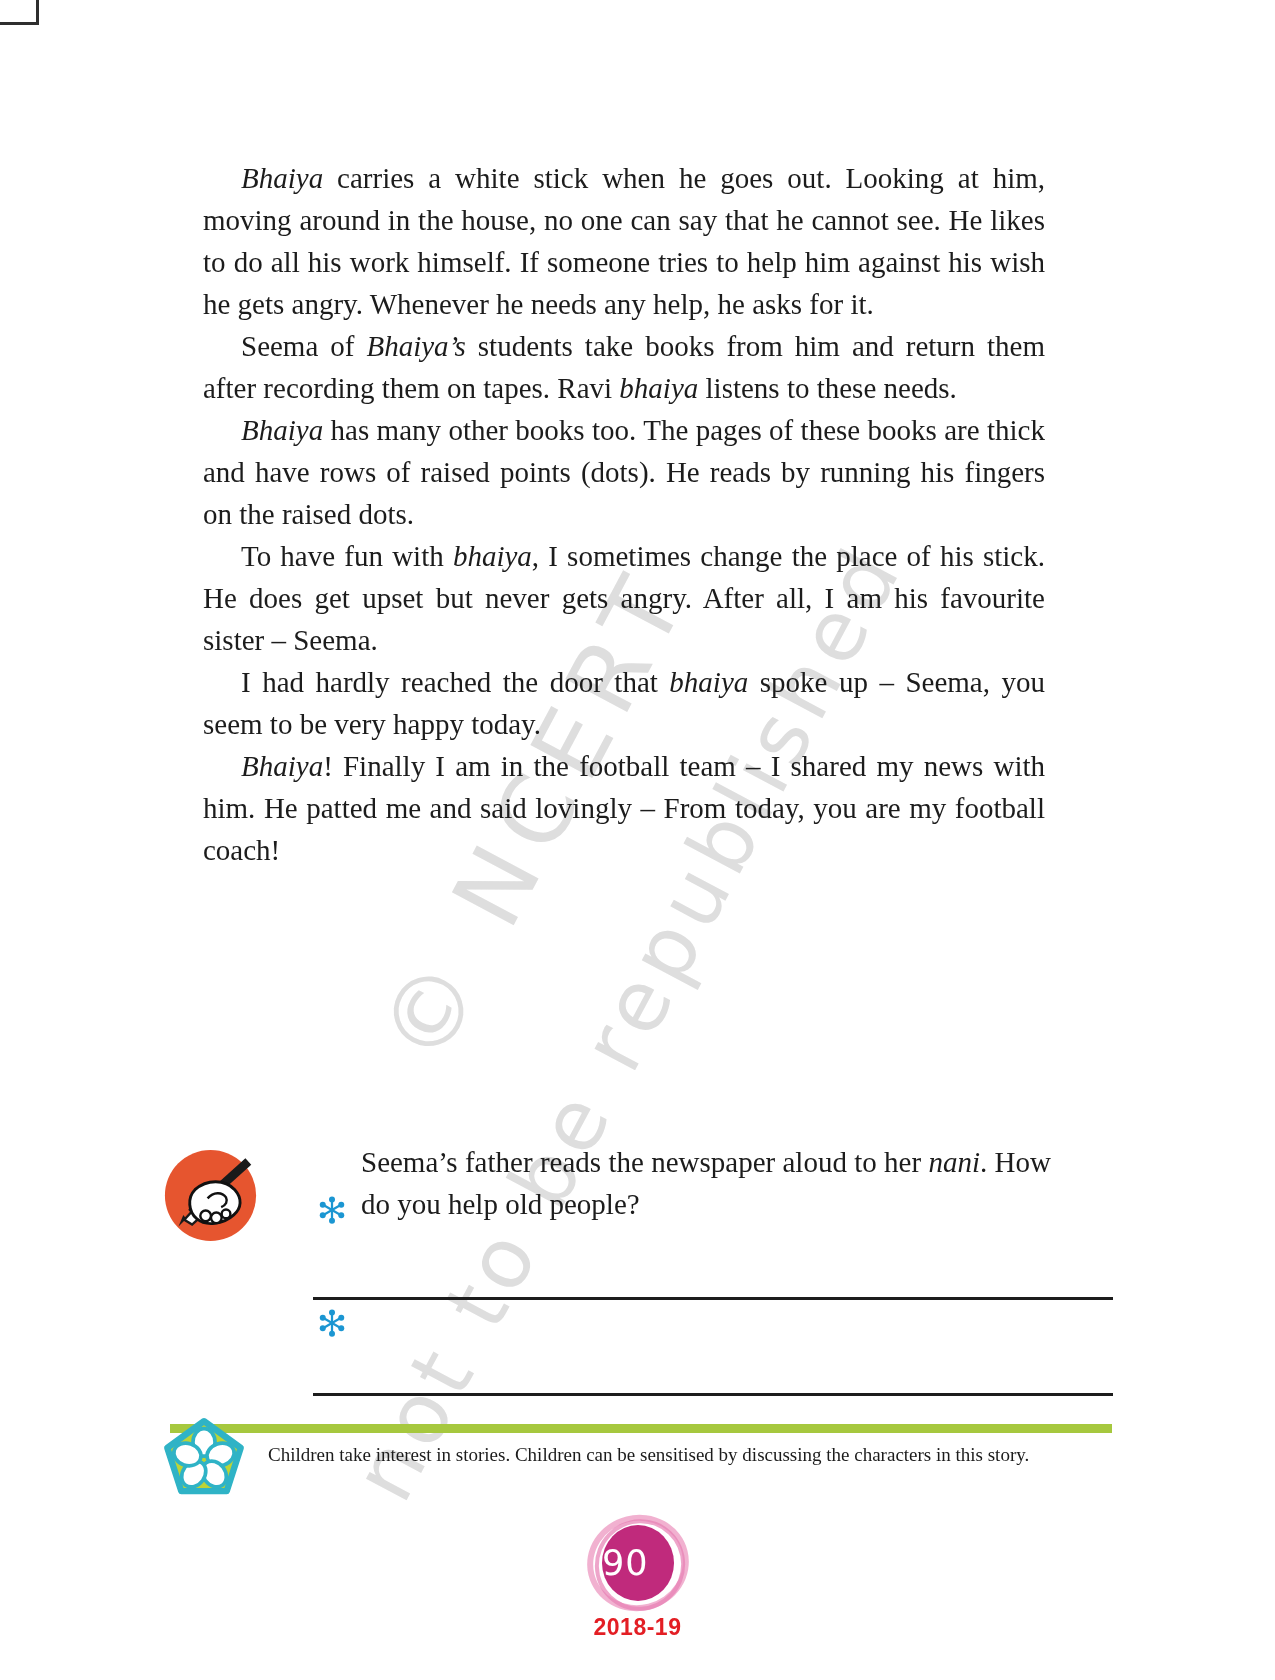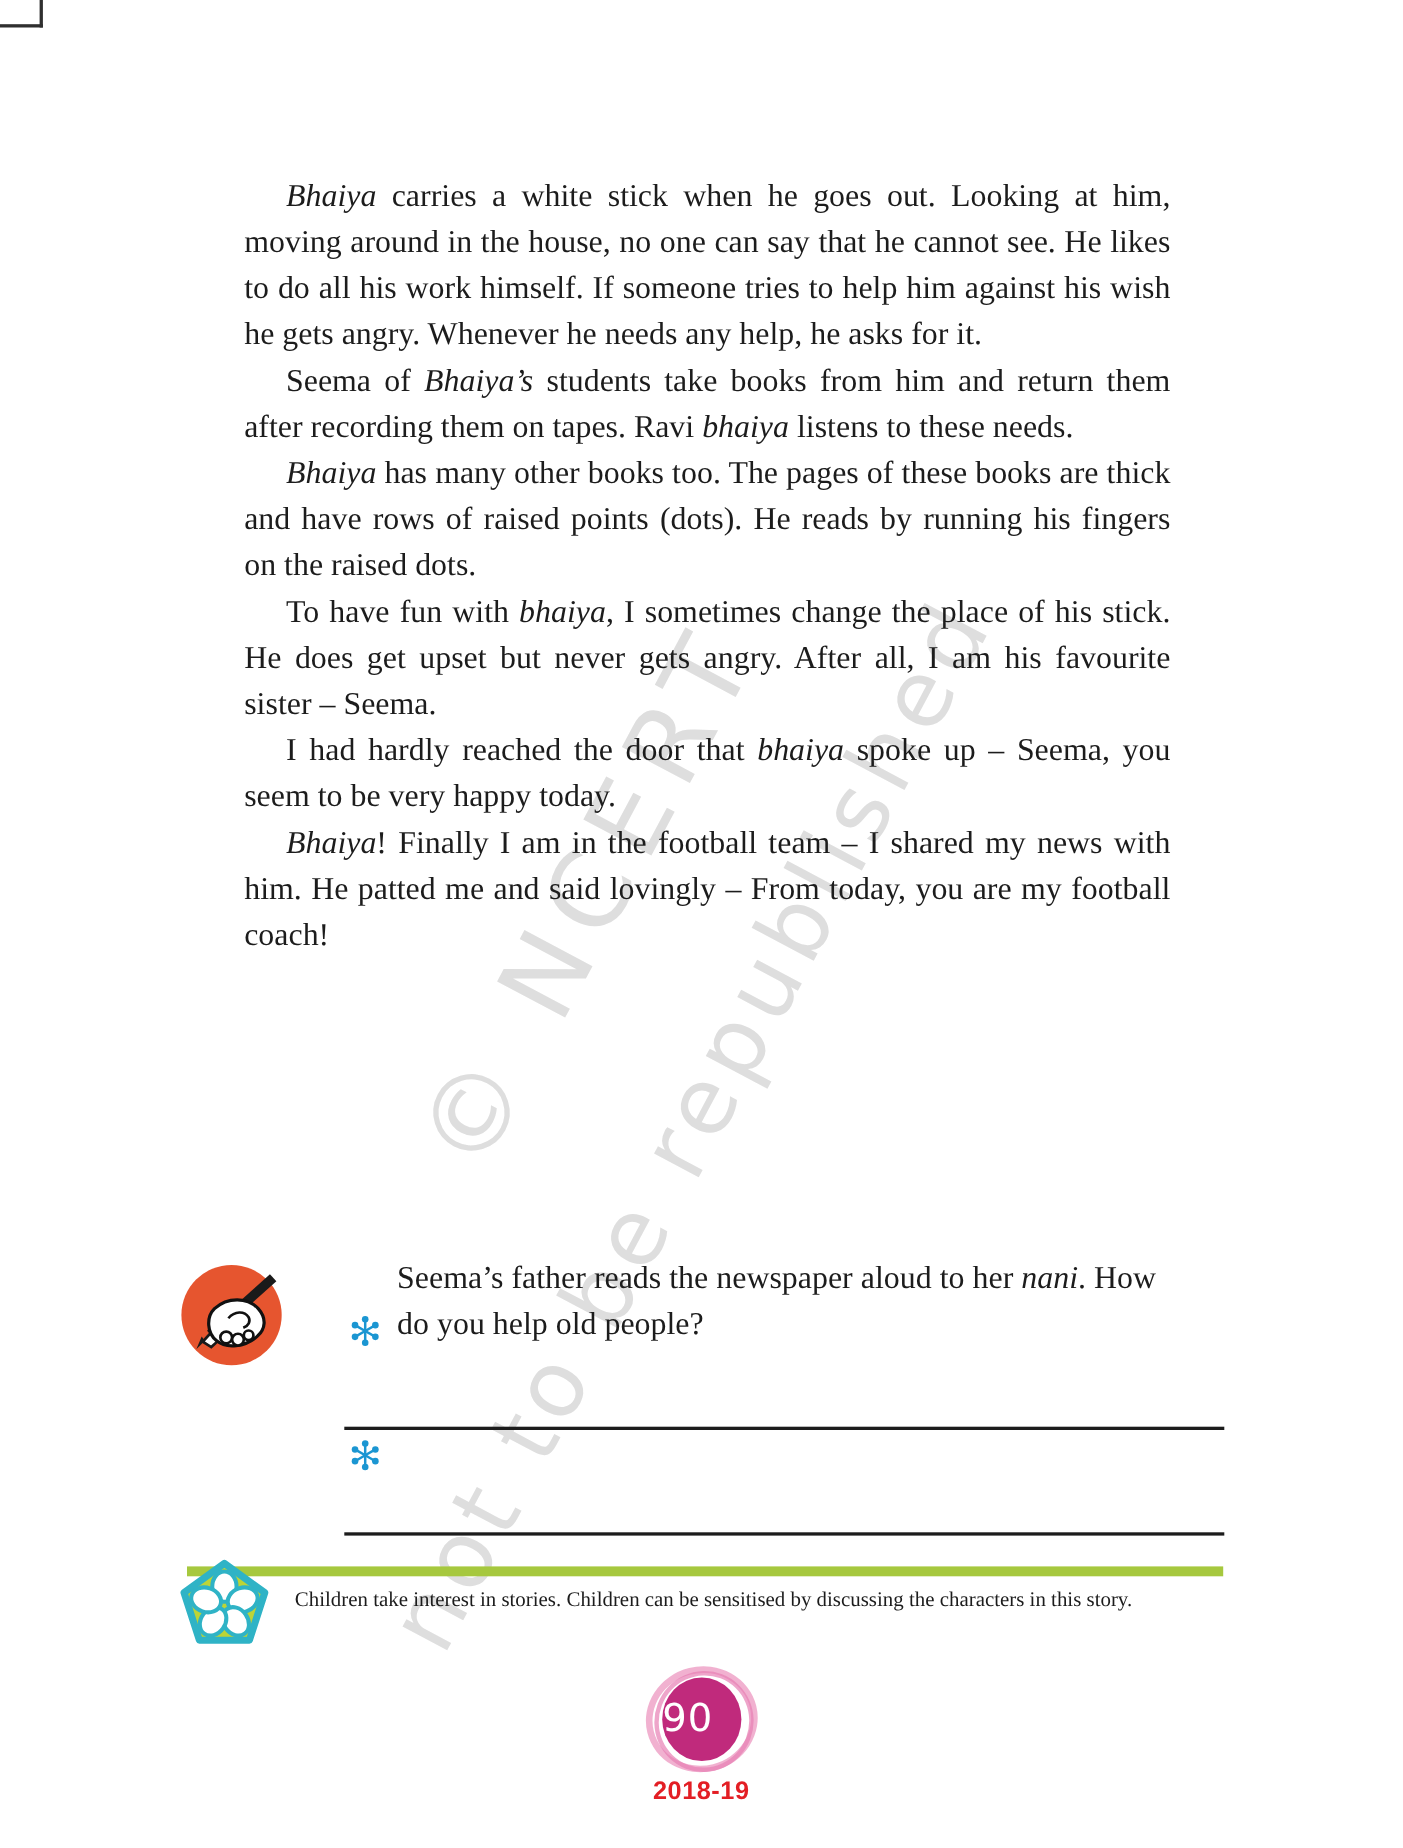--- a/index.html
+++ b/index.html
@@ -29,21 +29,21 @@
     position:absolute; white-space:nowrap; z-index:0;
     font-family:"DejaVu Sans", sans-serif; color:var(--watermark-gray);
     opacity:.8; user-select:none;
   }
   .wm1{ left:535px; top:815px; font-size:96px; letter-spacing:14px;
         transform:translate(-50%,-50%) rotate(-62deg); }
   .wm2{ left:628px; top:1022px; font-size:84px; letter-spacing:8px;
         transform:translate(-50%,-50%) rotate(-62deg); }
   
   .story{
-    position:absolute; left:203px; top:157px; width:842px; z-index:1;margin-left:19px;
+    position:absolute; left:203px; top:157px; width:842px; z-index:1;
   }
   .story p.para{
     margin:0; text-indent:38px; font-size:29px; line-height:42px;
     text-align:justify; color:var(--ink);
   }
   .it{ font-style:italic; }
   
   .hand-badge{ position:absolute; left:162px; top:1147px; width:97px; height:97px; z-index:2; }
   
   .question{ position:absolute; left:317px; z-index:1; display:flex; gap:14px; align-items:flex-end; }

